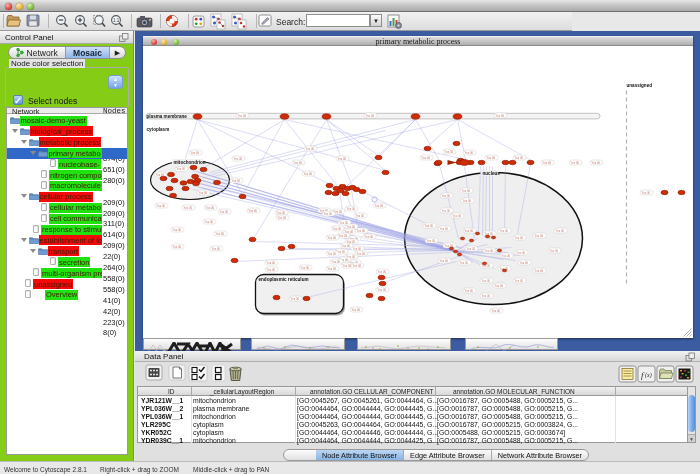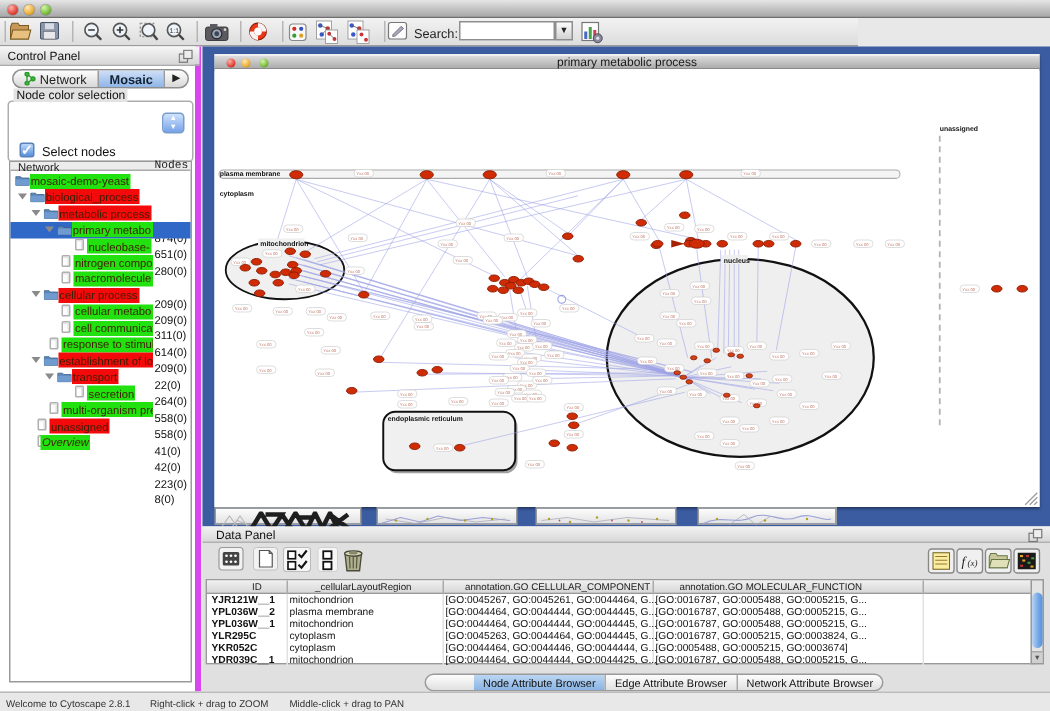--- a/index.html
+++ b/index.html
@@ -11,21 +11,21 @@
 #titlebar .t { position:absolute; width:100%; text-align:center; top:1px; font-size:9px; color:#1a1a1a; }
 .light { position:absolute; top:2.5px; width:7px; height:7px; border-radius:50%; box-shadow:0 0 0 0.5px rgba(120,120,120,.6); }
 
 #toolbar { position:absolute; left:0; top:12px; width:572px; height:19px;
   background:linear-gradient(#f2f2f2,#dddddd); border-bottom:1px solid #9a9a9a; }
 .sep { position:absolute; top:2px; width:1px; height:14px; background:#b6b6b6; }
 #searchlbl { position:absolute; left:276px; top:5px; font-size:8.5px; color:#222; }
 #searchfield { position:absolute; left:306px; top:2px; width:64px; height:13px; background:#fff; border:1px solid #8e8e8e; }
 #searchdrop { position:absolute; left:370px; top:2px; width:12px; height:13px; background:linear-gradient(#fdfdfd,#d2d2d2); border:1px solid #8e8e8e; font-size:6px; text-align:center; line-height:13px; color:#222; }
 
-#cpanel { position:absolute; left:0; top:31px; width:134px; height:430px; background:#ffffff; border-right:4px solid #d946ef; }
+#cpanel { position:absolute; left:0; top:31px; width:134px; height:430px; background:#84cc16; border-right:1px solid #d946ef; }
 #cphead { position:absolute; left:0; top:0; width:133px; height:13px;
   background:linear-gradient(#f7f7f7,#d6d6d6); border-bottom:1px solid #aaa; }
 #cphead .t { position:absolute; left:5px; top:2px; font-size:8px; color:#111; }
 #tabs { position:absolute; left:8px; top:15px; width:118px; height:13px; display:flex;
   border:1px solid #8e8e8e; border-radius:7px; overflow:hidden; background:linear-gradient(#fdfdfd,#d8d8d8); }
 #tabs .seg { font-size:8.5px; text-align:center; line-height:12px; color:#222; }
 #tabs .s1 { width:57px; border-right:1px solid #9a9a9a; }
 #tabs .s2 { width:44px; background:linear-gradient(#cfe0f7,#8fb5e8); font-weight:bold; color:#123; border-right:1px solid #9a9a9a; }
 #tabs .s3 { width:15px; font-size:7px; }
 #grpbox { position:absolute; left:5px; top:36px; width:124px; height:41px; border:1px solid #adadad; border-radius:3px; }
@@ -43,21 +43,21 @@
 .trow .num { position:absolute; left:96px; top:19px; color:#111;margin-top:20px; }
 .gbg { background:#21e10e; }
 .rbg { background:#f40a0a; }
 .tri { position:absolute; top:3px; width:0; height:0; border-left:3px solid transparent; border-right:3px solid transparent; border-top:4.5px solid #8a8a8a; }
 .fold { position:absolute; top:1px; width:10px; height:8px; }
 .file { position:absolute; top:0.5px; width:6px; height:8px; background:#fdfdfd; border:1px solid #b0b0b0; border-radius:1px; box-shadow:inset -1px 1px 0 #e4e4e4; }
 
 #mdi { position:absolute; left:135px; top:31px; width:565px; height:320px; background:#3b5ca1; }
 #iwin { position:absolute; left:8px; top:5px; width:550px; height:302px; background:#fff; box-shadow:0 1px 2px rgba(0,0,0,.5); }
 #iwtitle { position:absolute; left:0; top:0; width:550px; height:10px;
-  background:linear-gradient(#dedede,#aeaeae); border-bottom:1px solid #8a8a8a; border-top:1px solid #f0f0f0; }
+  background:linear-gradient(#dedede,#aeaeae); border-bottom:1px solid #8a8a8a; border-top:1px solid #f0f0f0;font-family:Liberation Serif, serif; }
 #iwtitle .t { position:absolute; width:100%; text-align:center; top:0px; font-size:8px; color:#1a1a1a; }
 .ilight { position:absolute; top:2px; width:6px; height:6px; border-radius:50%; }
 #canvas { position:absolute; left:0; top:11px; width:550px; height:291px; background:#fff; overflow:hidden; }
 .strip { position:absolute; height:12px; background:linear-gradient(#fdfdfd,#e2e2e2); border:1px solid #9a9a9a; top:307px; }
 
 #dpanel { position:absolute; left:135px; top:351px; width:565px; height:110px; background:#e0e0e0; }
 #dphead { position:absolute; left:0; top:0; width:565px; height:11px; background:linear-gradient(#f2f2f2,#d8d8d8); border-bottom:1px solid #b0b0b0; }
 #dphead .t { position:absolute; left:9px; top:1px; font-size:8px; color:#111; }
 #dtable { position:absolute; left:2px; top:35px; width:554px; height:57px; background:#fff; border:1px solid #999; }
 #dthead { position:absolute; left:0; top:0; width:552px; height:9px; background:linear-gradient(#f0f0f0,#d8d8d8); border-bottom:1px solid #999; font-size:6.5px; color:#222; }
@@ -331,21 +331,21 @@
           <span class="lbl gbg" style="left:34px;max-width:61px;overflow:hidden;">multi-organism pre</span>
           <span class="num" style="">42(0)</span>
         </div>
         <div class="trow" style="top: 170.5px;">
           <span class="file" style="left:18px;"></span>
           <span class="lbl rbg" style="left:26px;max-width:69px;overflow:hidden;">unassigned</span>
           <span class="num" style="">223(0)</span>
         </div>
         <div class="trow" style="top: 181.4px;">
           <span class="file" style="left:18px;"></span>
-          <span class="lbl gbg" style="left:20px;max-width:69px;overflow:hidden;font-style:italic;">Overview</span>
+          <span class="lbl gbg" style="left:38px;max-width:69px;overflow:hidden;">Overview</span>
           <span class="num" style="">8(0)</span>
         </div>
       </div>
   </div>
 </div>
 
 <div id="mdi">
   <div id="iwin">
     <div id="iwtitle">
       <div class="ilight" style="left:7.5px;background:radial-gradient(circle at 35% 30%,#ffb0a8,#e0443a 60%,#9c2018);"></div>

